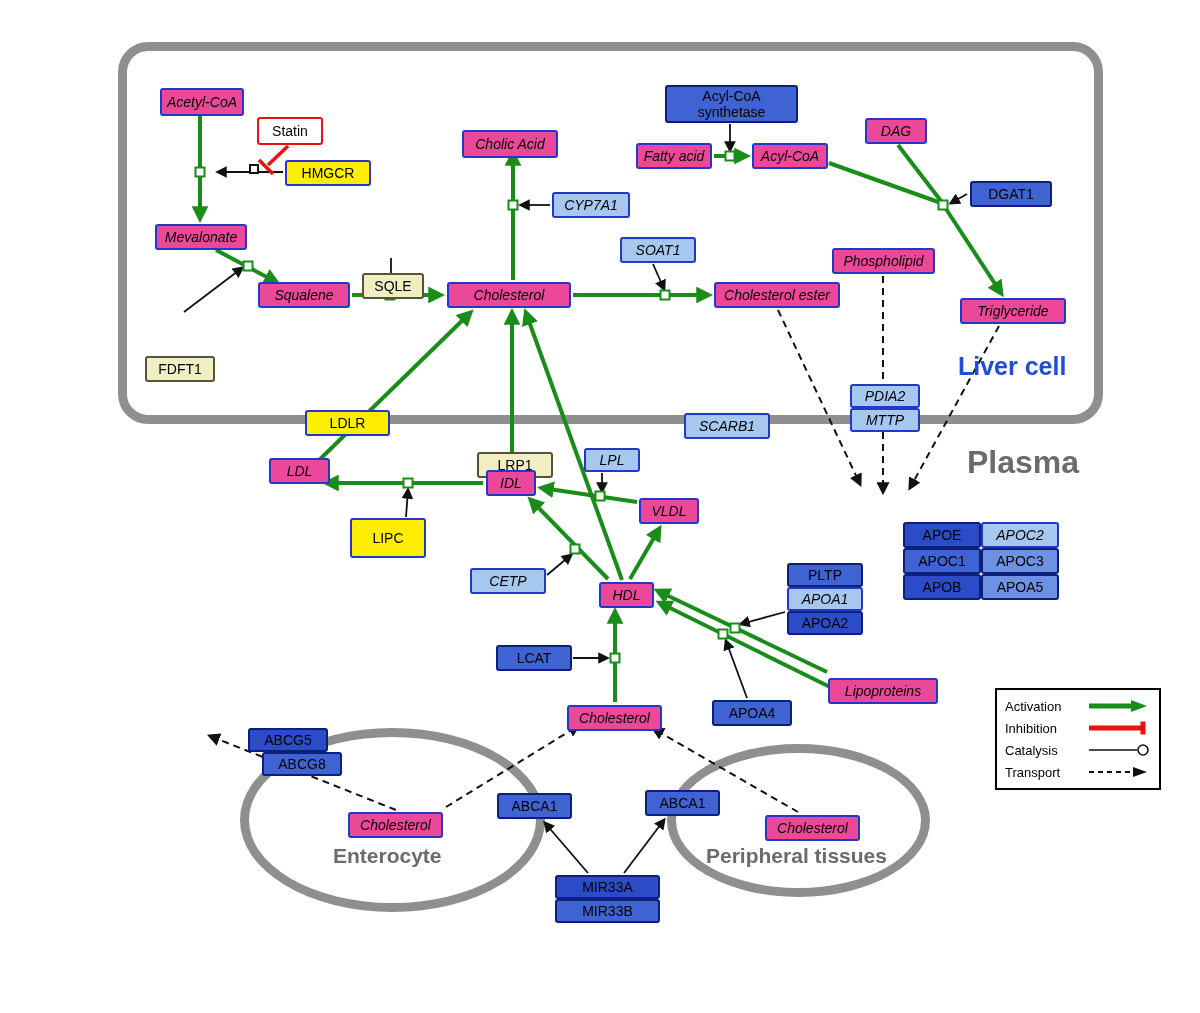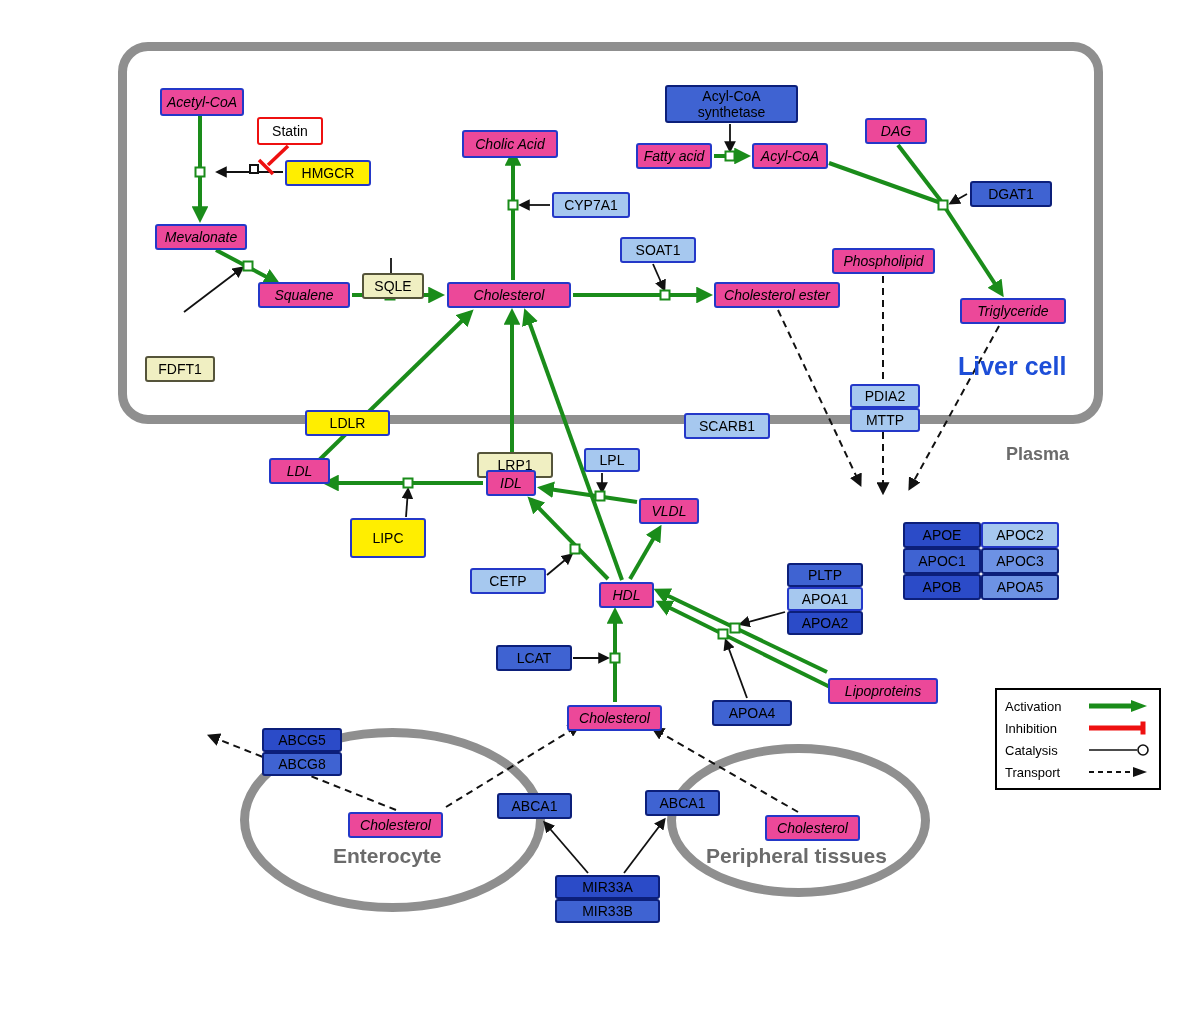--- a/index.html
+++ b/index.html
@@ -12,27 +12,27 @@
   .enterocyte{left:240px;top:728px;width:305px;height:184px;}
   .peripheral{left:667px;top:744px;width:263px;height:153px;}
   .edges{position:absolute;left:0;top:0;pointer-events:none;}
   .node{position:absolute;display:flex;align-items:center;justify-content:center;text-align:center;
         box-sizing:border-box;border:2px solid var(--c-node_border,#2438c8);background:#fff;
         color:#000;font-size:14px;line-height:1.15;border-radius:3px;padding:1px 2px;}
   .n-white{background:#ec4899;border-color:var(--c-node_border,#2438c8);font-style:italic;}
   .n-red{background:#fff;border-color:var(--c-inhibition,#ee1010);}
   .n-yellow{background:var(--c-yellow,#ffee00);border-color:var(--c-node_border,#2438c8);}
   .n-khaki{background:var(--c-khaki,#f0efc2);border-color:#55543a;margin-top:42px;}
-  .n-lblue{background:var(--c-light_blue,#a6c8ef);border-color:var(--c-node_border,#2438c8);}
+  .n-lblue{background:var(--c-light_blue,#a6c8ef);border-color:var(--c-node_border,#2438c8);font-style:italic;}
   .n-mblue{background:var(--c-mid_blue,#6d92e4);border-color:var(--c-gene_dark_border,#0c1f7a);}
   .n-blue{background:var(--c-blue,#3f63d2);border-color:var(--c-gene_dark_border,#0c1f7a);}
   .n-dblue{background:var(--c-dark_blue,#2b4bc8);border-color:var(--c-gene_dark_border,#0c1f7a);}
   .comp-label{position:absolute;font-weight:bold;color:var(--c-label_gray,#6b6b6b);}
   .lbl-liver{left:958px;top:352px;font-size:25px;color:#1d4ed8;}
-  .lbl-plasma{left:967px;top:444px;font-size:18px;margin-left:39px;}
+  .lbl-plasma{left:967px;top:444px;font-size:32px;}
   .lbl-enterocyte{left:333px;top:844px;font-size:21px;}
   .lbl-peripheral{left:706px;top:844px;font-size:21px;}
   .legend{position:absolute;left:995px;top:688px;width:166px;box-sizing:border-box;
           background:#fff;border:2px solid #000;padding:5px 8px;}
   .lrow{display:flex;align-items:center;justify-content:space-between;height:22px;font-size:13px;color:#000;}
   .lrow svg{flex:0 0 auto;}
 </style>
 </head>
 <body>
 
@@ -166,21 +166,21 @@
   <div class="node n-dblue" style="left:903px;top:522px;width:78px;height:26px">APOE</div>
   <div class="node n-lblue" style="left:981px;top:522px;width:78px;height:26px">APOC2</div>
   <div class="node n-blue" style="left:903px;top:548px;width:78px;height:26px">APOC1</div>
   <div class="node n-mblue" style="left:981px;top:548px;width:78px;height:26px">APOC3</div>
   <div class="node n-dblue" style="left:903px;top:574px;width:78px;height:26px">APOB</div>
   <div class="node n-mblue" style="left:981px;top:574px;width:78px;height:26px">APOA5</div>
   <div class="node n-blue" style="left:496px;top:645px;width:76px;height:26px">LCAT</div>
   <div class="node n-blue" style="left:712px;top:700px;width:80px;height:26px">APOA4</div>
   <div class="node n-white" style="left:828px;top:678px;width:110px;height:26px">Lipoproteins</div>
   <div class="node n-white" style="left:567px;top:705px;width:95px;height:26px">Cholesterol</div>
-  <div class="node n-dblue" style="left:262px;top:728px;width:80px;height:24px">ABCG5</div>
+  <div class="node n-dblue" style="left:248px;top:728px;width:80px;height:24px">ABCG5</div>
   <div class="node n-blue" style="left:262px;top:752px;width:80px;height:24px">ABCG8</div>
   <div class="node n-white" style="left:348px;top:812px;width:95px;height:26px">Cholesterol</div>
   <div class="node n-blue" style="left:497px;top:793px;width:75px;height:26px">ABCA1</div>
   <div class="node n-blue" style="left:645px;top:790px;width:75px;height:26px">ABCA1</div>
   <div class="node n-white" style="left:765px;top:815px;width:95px;height:26px">Cholesterol</div>
   <div class="node n-dblue" style="left:555px;top:875px;width:105px;height:24px">MIR33A</div>
   <div class="node n-blue" style="left:555px;top:899px;width:105px;height:24px">MIR33B</div>
 
   <div class="legend">
     <div class="lrow">

